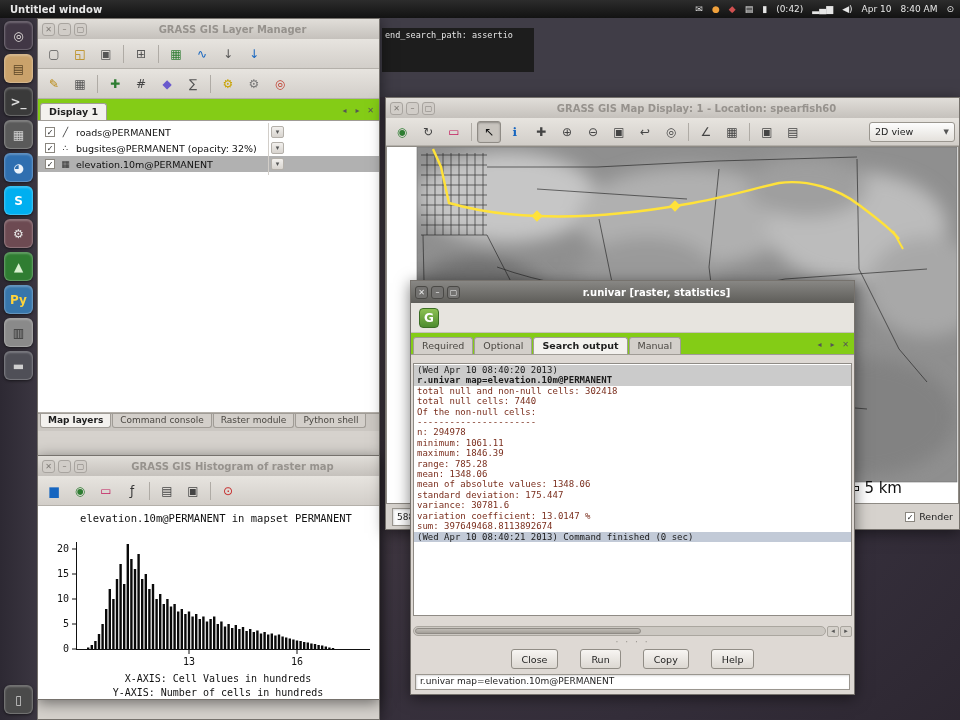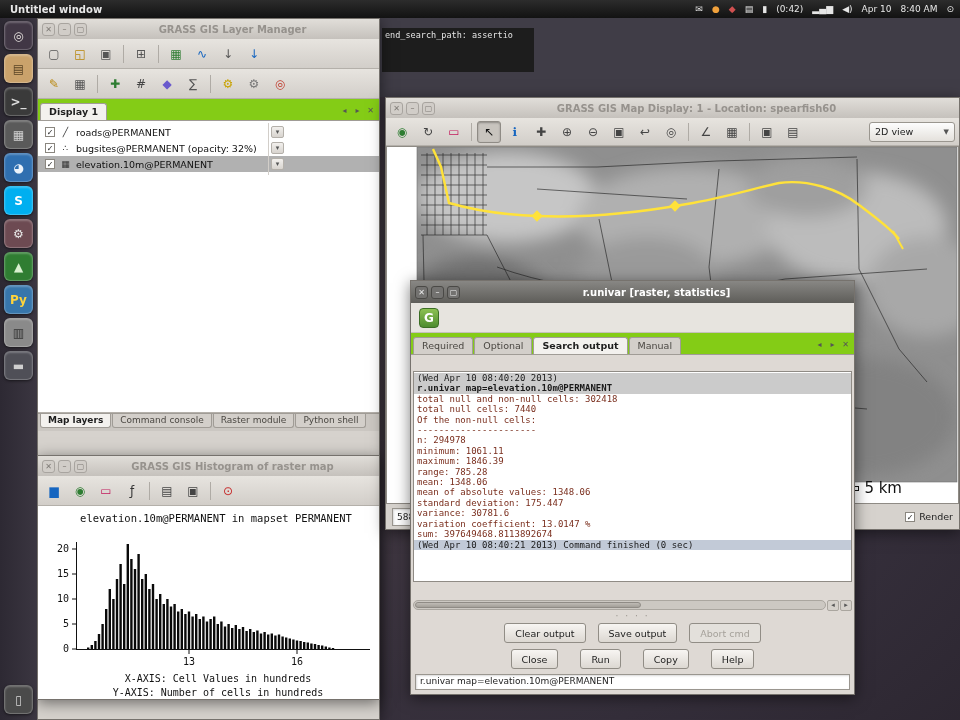--- a/index.html
+++ b/index.html
@@ -100,21 +100,21 @@
             padding:0 4px;overflow:hidden;color:#222;}
   .render{display:flex;align-items:center;gap:4px;font-size:9.5px;margin-left:auto;color:#222;}
 
   
   #dlg{left:410px;top:280px;width:445px;height:415px;z-index:30;}
   .dlg-header{height:30px;display:flex;align-items:center;gap:8px;padding:0 8px;background:#e7e4df;
               border-bottom:1px solid #c5c1bb;font-size:9px;color:#333;flex:0 0 auto;}
   .grass-icon{width:20px;height:20px;border-radius:4px;background:linear-gradient(#8cc152,#4e8c2f);
               color:#fff;font-weight:bold;font-size:12px;display:flex;align-items:center;justify-content:center;
               border:1px solid #3c6e24;flex:0 0 auto;}
-  .console{flex:1;background:#fff;border:1px solid #8f8b85;margin:16px 2px;
+  .console{flex:1;background:#fff;border:1px solid #8f8b85;margin:8px 2px;
            font-family:"DejaVu Sans Mono",monospace;font-size:9px;line-height:10.4px;white-space:pre;
            overflow:hidden;padding:1px 0;}
   .cline{padding:0 3px;color:#1a1a1a;}
   .cline.ts{background:#cbcbcb;}
   .cline.cmd{background:#cbcbcb;font-weight:bold;}
   .cline.out{color:#7a2e1d;}
   .cline.end{background:#c2cad7;}
   .hscroll{height:12px;margin:1px 2px;display:flex;align-items:center;gap:1px;flex:0 0 auto;}
   .hs-track{flex:1;height:10px;background:#ccc8c2;border:1px solid #aaa69f;position:relative;border-radius:5px;}
   .hs-thumb{position:absolute;left:1px;top:1px;bottom:1px;width:55%;
@@ -448,25 +448,20 @@
   </div>
   <div class="console" id="dlg-console"><div class="cline ts">(Wed Apr 10 08:40:20 2013)</div><div class="cline cmd">r.univar map=elevation.10m@PERMANENT</div><div class="cline out">total null and non-null cells: 302418</div><div class="cline out">total null cells: 7440</div><div class="cline out">Of the non-null cells:</div><div class="cline out">----------------------</div><div class="cline out">n: 294978</div><div class="cline out">minimum: 1061.11</div><div class="cline out">maximum: 1846.39</div><div class="cline out">range: 785.28</div><div class="cline out">mean: 1348.06</div><div class="cline out">mean of absolute values: 1348.06</div><div class="cline out">standard deviation: 175.447</div><div class="cline out">variance: 30781.6</div><div class="cline out">variation coefficient: 13.0147 %</div><div class="cline out">sum: 397649468.8113892674</div><div class="cline end">(Wed Apr 10 08:40:21 2013) Command finished (0 sec)</div></div>
   <div class="hscroll">
     <div class="hs-track">
       <div class="hs-thumb"></div>
     </div>
     <span class="sarr">◂</span>
     <span class="sarr">▸</span>
   </div>
   <div class="sash"></div>
-  <div class="btnrow" id="dlg-btn1">
-      <div class="btn">Clear output</div>
-      <div class="btn">Save output</div>
-      <div class="btn disabled">Abort cmd</div>
-    </div>
   <div class="btnrow wide" id="dlg-btn2">
       <div class="btn">Close</div>
       <div class="btn">Run</div>
       <div class="btn">Copy</div>
       <div class="btn">Help</div>
     </div>
   <div class="dlg-status">
     <div class="sunken">r.univar map=elevation.10m@PERMANENT</div>
   </div>
 </div>

